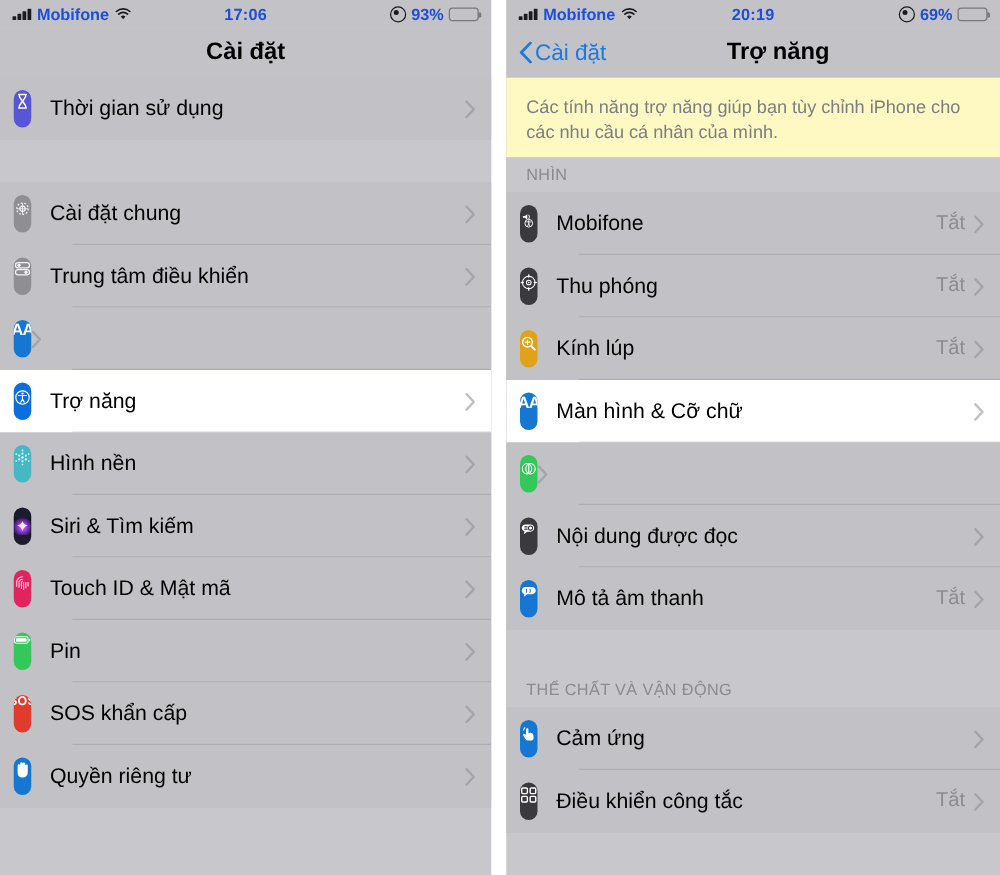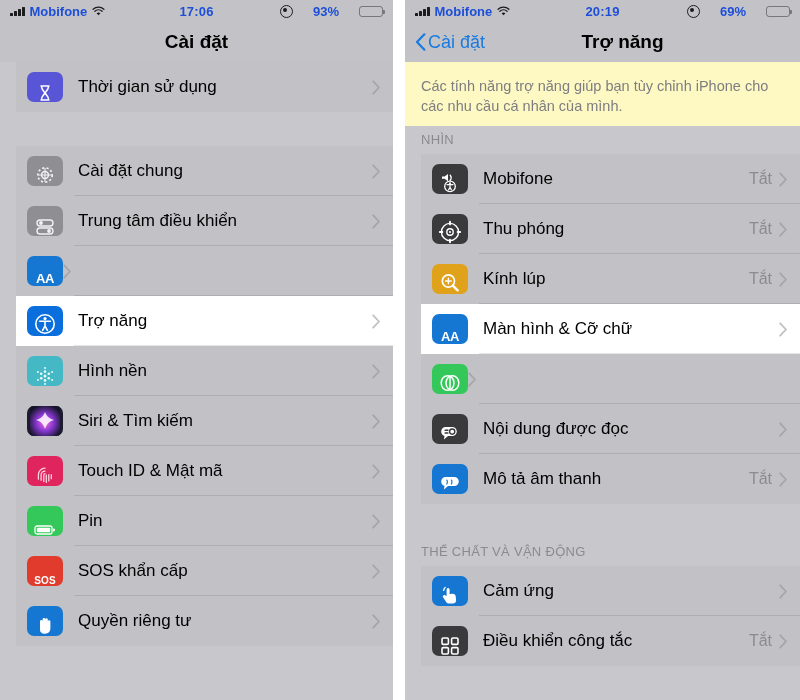--- a/index.html
+++ b/index.html
@@ -33,21 +33,21 @@
     align-items: center;
     padding: 0 10px;
     font-size: 13px;
     font-weight: bold;
     color: #1d4ed8;
     background: #c3c3c7;
     text-align: center;
   }
   .sb-left { display: flex; align-items: center; gap: 5px; flex: 1; }
   .sb-center { flex: 0 0 auto; letter-spacing: 0.2px; }
-  .sb-right { display: flex; align-items: center; gap: 20px; flex: 1; justify-content: flex-end; }
+  .sb-right { display: flex; align-items: center; gap: 4px; flex: 1; justify-content: flex-end; }
   .signal { display: inline-flex; align-items: flex-end; gap: 1.5px; height: 10px; }
   .signal i { display:block; width: 2.5px; background: #1c1c1e; border-radius: .5px; }
   .signal i:nth-child(1){height:3px;} .signal i:nth-child(2){height:5px;}
   .signal i:nth-child(3){height:7px;} .signal i:nth-child(4){height:9px;}
   .wifi { position: relative; width: 13px; height: 10px; }
   .wifi svg { position:absolute; left:0; top:0; }
   .loc { width: 11px; height: 11px; border: 1.4px solid #1c1c1e; border-radius: 50%; position: relative; }
   .loc::after { content:""; position:absolute; left:2.2px; top:2.2px; width:4px; height:4px; background:#1c1c1e; border-radius:50%; }
   .batt { position: relative; width: 24px; height: 11px; border: 1.3px solid rgba(28,28,30,.45); border-radius: 3px; padding: 1.3px; box-sizing: border-box; }
   .batt::after { content:""; position:absolute; right:-3.2px; top:3px; width:1.8px; height:4px; background: rgba(28,28,30,.45); border-radius:0 1px 1px 0; }
@@ -69,36 +69,36 @@
   }
   .nav-title.offset { left: 40px; }
   .nav-back {
     display: flex; align-items: center; gap: 2px;
     color: #1a7ae0; font-size: 18px; position: relative; z-index: 2;
   }
   .chev-back { width: 11px; height: 18px; flex: none; }
 
   
   .list { background: #c7c7cc; }
-  .group { background: #c2c2c6; margin-left: 16px; }
+  .group { background: #c2c2c6; }
   .row {
     display: flex; align-items: center;
     height: 50px;
     padding-left: 11px;
     background: #c2c2c6;
     position: relative;
   }
   .row.selected { background: #ffffff; }
   .row .sep {
     position: absolute; left: 58px; right: 0; bottom: 0;
     height: 1px; background: rgba(0,0,0,0.10);
   }
   .icon {
-    width: 36px; height: 30px; border-radius: 7px; flex: none;
-    display: flex; align-items: flex-end; justify-content: center;
+    width: 14px; height: 30px; border-radius: 7px; flex: none;
+    display: flex; align-items: flex-start; justify-content: center;
     color: #fff; font-size: 13px; font-weight: bold;
     overflow: hidden; position: relative;
   }
   .label {
     margin-left: 15px; font-size: 17px; color: #000;
     flex: 1; white-space: nowrap;
   }
   .value { font-size: 16px; color: #8b8b90; margin-right: 7px; }
   .chev {
     width: 9px; height: 15px; margin-right: 12px; flex: none; opacity: .55;

